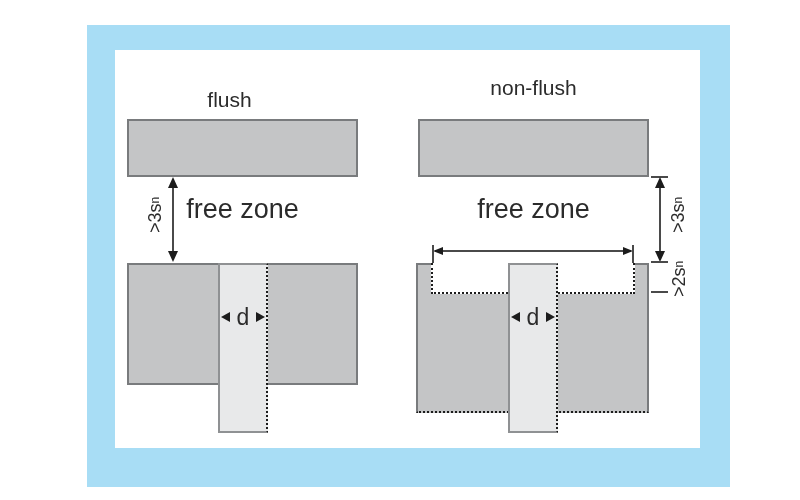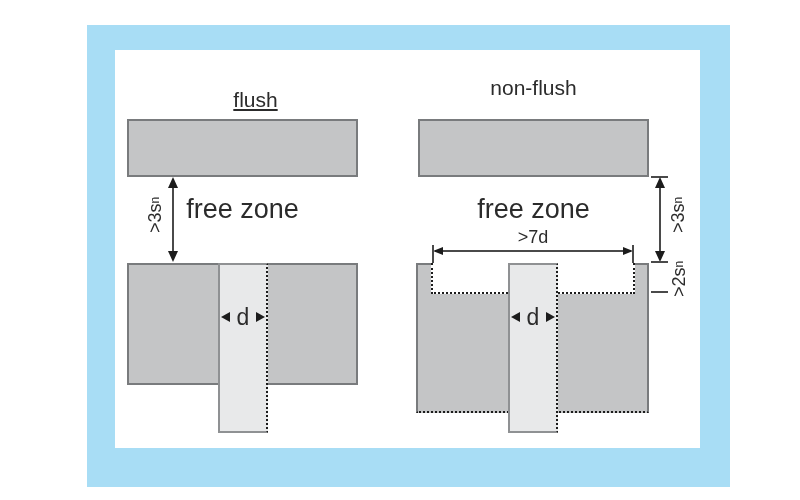--- a/index.html
+++ b/index.html
@@ -36,21 +36,21 @@
   .tri-l{width:0;height:0;border-top:5px solid transparent;border-bottom:5px solid transparent;border-right:9px solid var(--line-dark,#1c1c1c);}
   .tri-r{width:0;height:0;border-top:5px solid transparent;border-bottom:5px solid transparent;border-left:9px solid var(--line-dark,#1c1c1c);}
 </style>
 </head>
 <body>
 
 <div class="stage">
   <div class="frame"></div>
   <div class="canvas"></div>
 
-  <div class="txt title" style="left:140px;top:88px;width:231px;text-decoration:underline;">flush</div>
+  <div class="txt title" style="left:114px;top:88px;width:231px;">flush</div>
 
   <div class="metal" style="left:127px;top:119px;width:231px;height:58px;"></div>
 
   <div class="vline" style="left:172px;top:180px;height:79px;"></div>
   <div class="ah ah-up" style="left:168px;top:177px;"></div>
   <div class="ah ah-down" style="left:168px;top:251px;"></div>
   <div class="rot" style="left:135px;top:205px;">
     <span>&gt;3s</span>
       <sub>n</sub>
   </div>
@@ -66,21 +66,20 @@
     <span>d</span>
     <span class="tri-r"></span>
   </div>
 
   <div class="txt title" style="left:418px;top:76px;width:231px;">non-flush</div>
 
   <div class="metal" style="left:418px;top:119px;width:231px;height:58px;"></div>
 
   <div class="txt zone" style="left:418px;top:195px;width:231px;">free zone</div>
 
-  <div class="txt dim7d" style="left:433px;top:228px;width:200px;">&gt;7d</div>
   <div class="hline" style="left:435px;top:250px;width:196px;"></div>
   <div class="ah ah-left" style="left:433px;top:247px;"></div>
   <div class="ah ah-right" style="left:623px;top:247px;"></div>
   <div class="vline" style="left:432px;top:245px;height:18px;"></div>
   <div class="vline" style="left:632px;top:245px;height:18px;"></div>
 
   <div class="metal block-right" style="left:416px;top:263px;width:233px;height:150px;"></div>
   <div class="notch" style="left:431px;top:263px;width:204px;height:31px;"></div>
 
   <div class="sensor" style="left:508px;top:263px;width:50px;height:170px;"></div>

